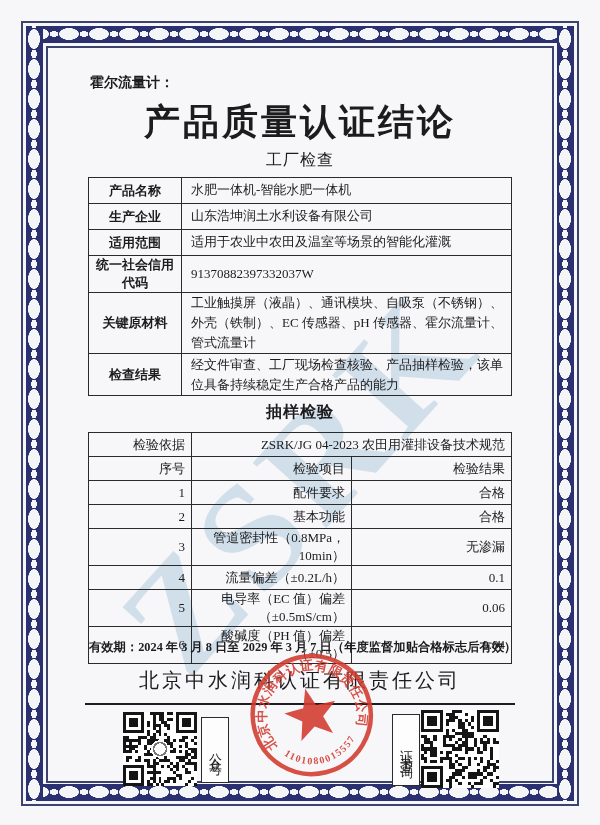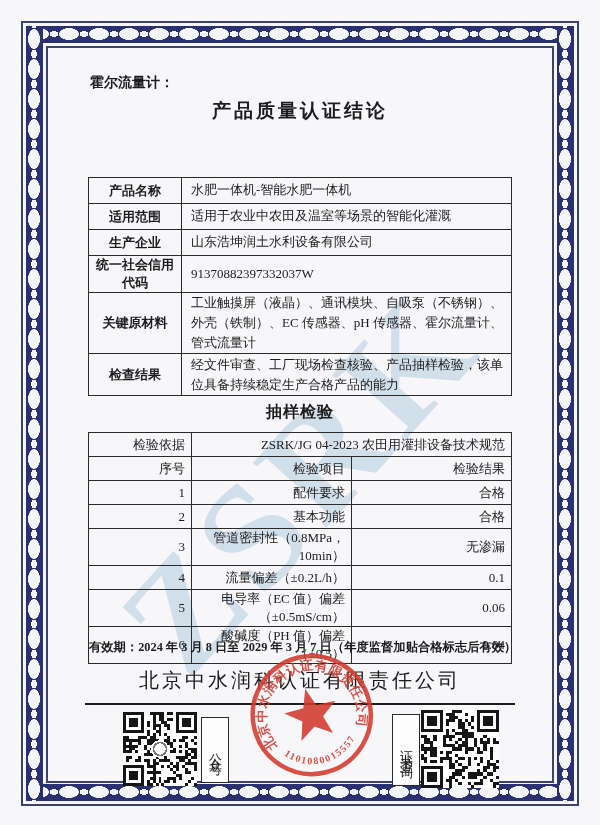--- a/index.html
+++ b/index.html
@@ -48,21 +48,21 @@
     color:rgba(130,175,205,0.32);
     transform:rotate(-48deg);
     z-index:1;pointer-events:none;
     font-family:"Liberation Serif",serif;
   }
 
   
   .content{position:absolute;inset:0;z-index:2;}
   .attachment{position:absolute;left:90px;top:74px;font-size:14px;font-weight:bold;}
   .doc-title{position:absolute;left:0;right:0;top:98px;margin:0;text-align:center;
-    font-size:19px;font-weight:bold;letter-spacing:3px;}
+    font-size:36px;font-weight:bold;letter-spacing:3px;}
   .sec-title1{position:absolute;left:0;right:0;top:150px;text-align:center;font-size:16px;letter-spacing:1px;}
   .sec-title2{position:absolute;left:0;right:0;top:402px;text-align:center;font-size:16px;font-weight:bold;letter-spacing:1px;}
 
   table{border-collapse:collapse;table-layout:fixed;background:transparent;}
   td{border:1px solid #2a2a2a;font-size:13px;padding:0 6px;vertical-align:middle;}
   .factory-table{position:absolute;left:88px;top:177px;width:424px;border-radius:31px;}
   .factory-table .lbl{width:88px;text-align:center;font-weight:600;padding:0 2px;}
   .factory-table .val{text-align:left;padding-left:9px;line-height:1.55;}
   .factory-table tr.r-s{height:26px;}
   .factory-table tr.r-d1{height:54px;}
@@ -108,34 +108,35 @@
   <div class="band band-left"></div>
   <div class="band band-right"></div>
   <div class="border-inner"></div>
 
   <div class="watermark">ZSRK</div>
 
   <div class="content">
 
     <div class="attachment">霍尔流量计：</div>
     <h1 class="doc-title">产品质量认证结论</h1>
+    <div class="sec-title1">工厂检查</div>
 
     <table class="factory-table">
       <tbody>
           <tr class="r-s">
         <td class="lbl">产品名称</td>
         <td class="val">水肥一体机-智能水肥一体机</td>
       </tr>
       <tr class="r-s">
+        <td class="lbl">生产企业</td>
+        <td class="val">山东浩坤润土水利设备有限公司</td>
+      </tr>
+      <tr class="r-s">
         <td class="lbl">适用范围</td>
         <td class="val">适用于农业中农田及温室等场景的智能化灌溉</td>
-      </tr>
-      <tr class="r-s">
-        <td class="lbl">生产企业</td>
-        <td class="val">山东浩坤润土水利设备有限公司</td>
       </tr>
       <tr class="r-s">
         <td class="lbl">统一社会信用代码</td>
         <td class="val">91370882397332037W</td>
       </tr>
       <tr class="r-d1">
         <td class="lbl">关键原材料</td>
         <td class="val">工业触摸屏（液晶）、通讯模块、自吸泵（不锈钢）、外壳（铁制）、EC 传感器、pH 传感器、霍尔流量计、管式流量计</td>
       </tr>
       <tr class="r-d2">

